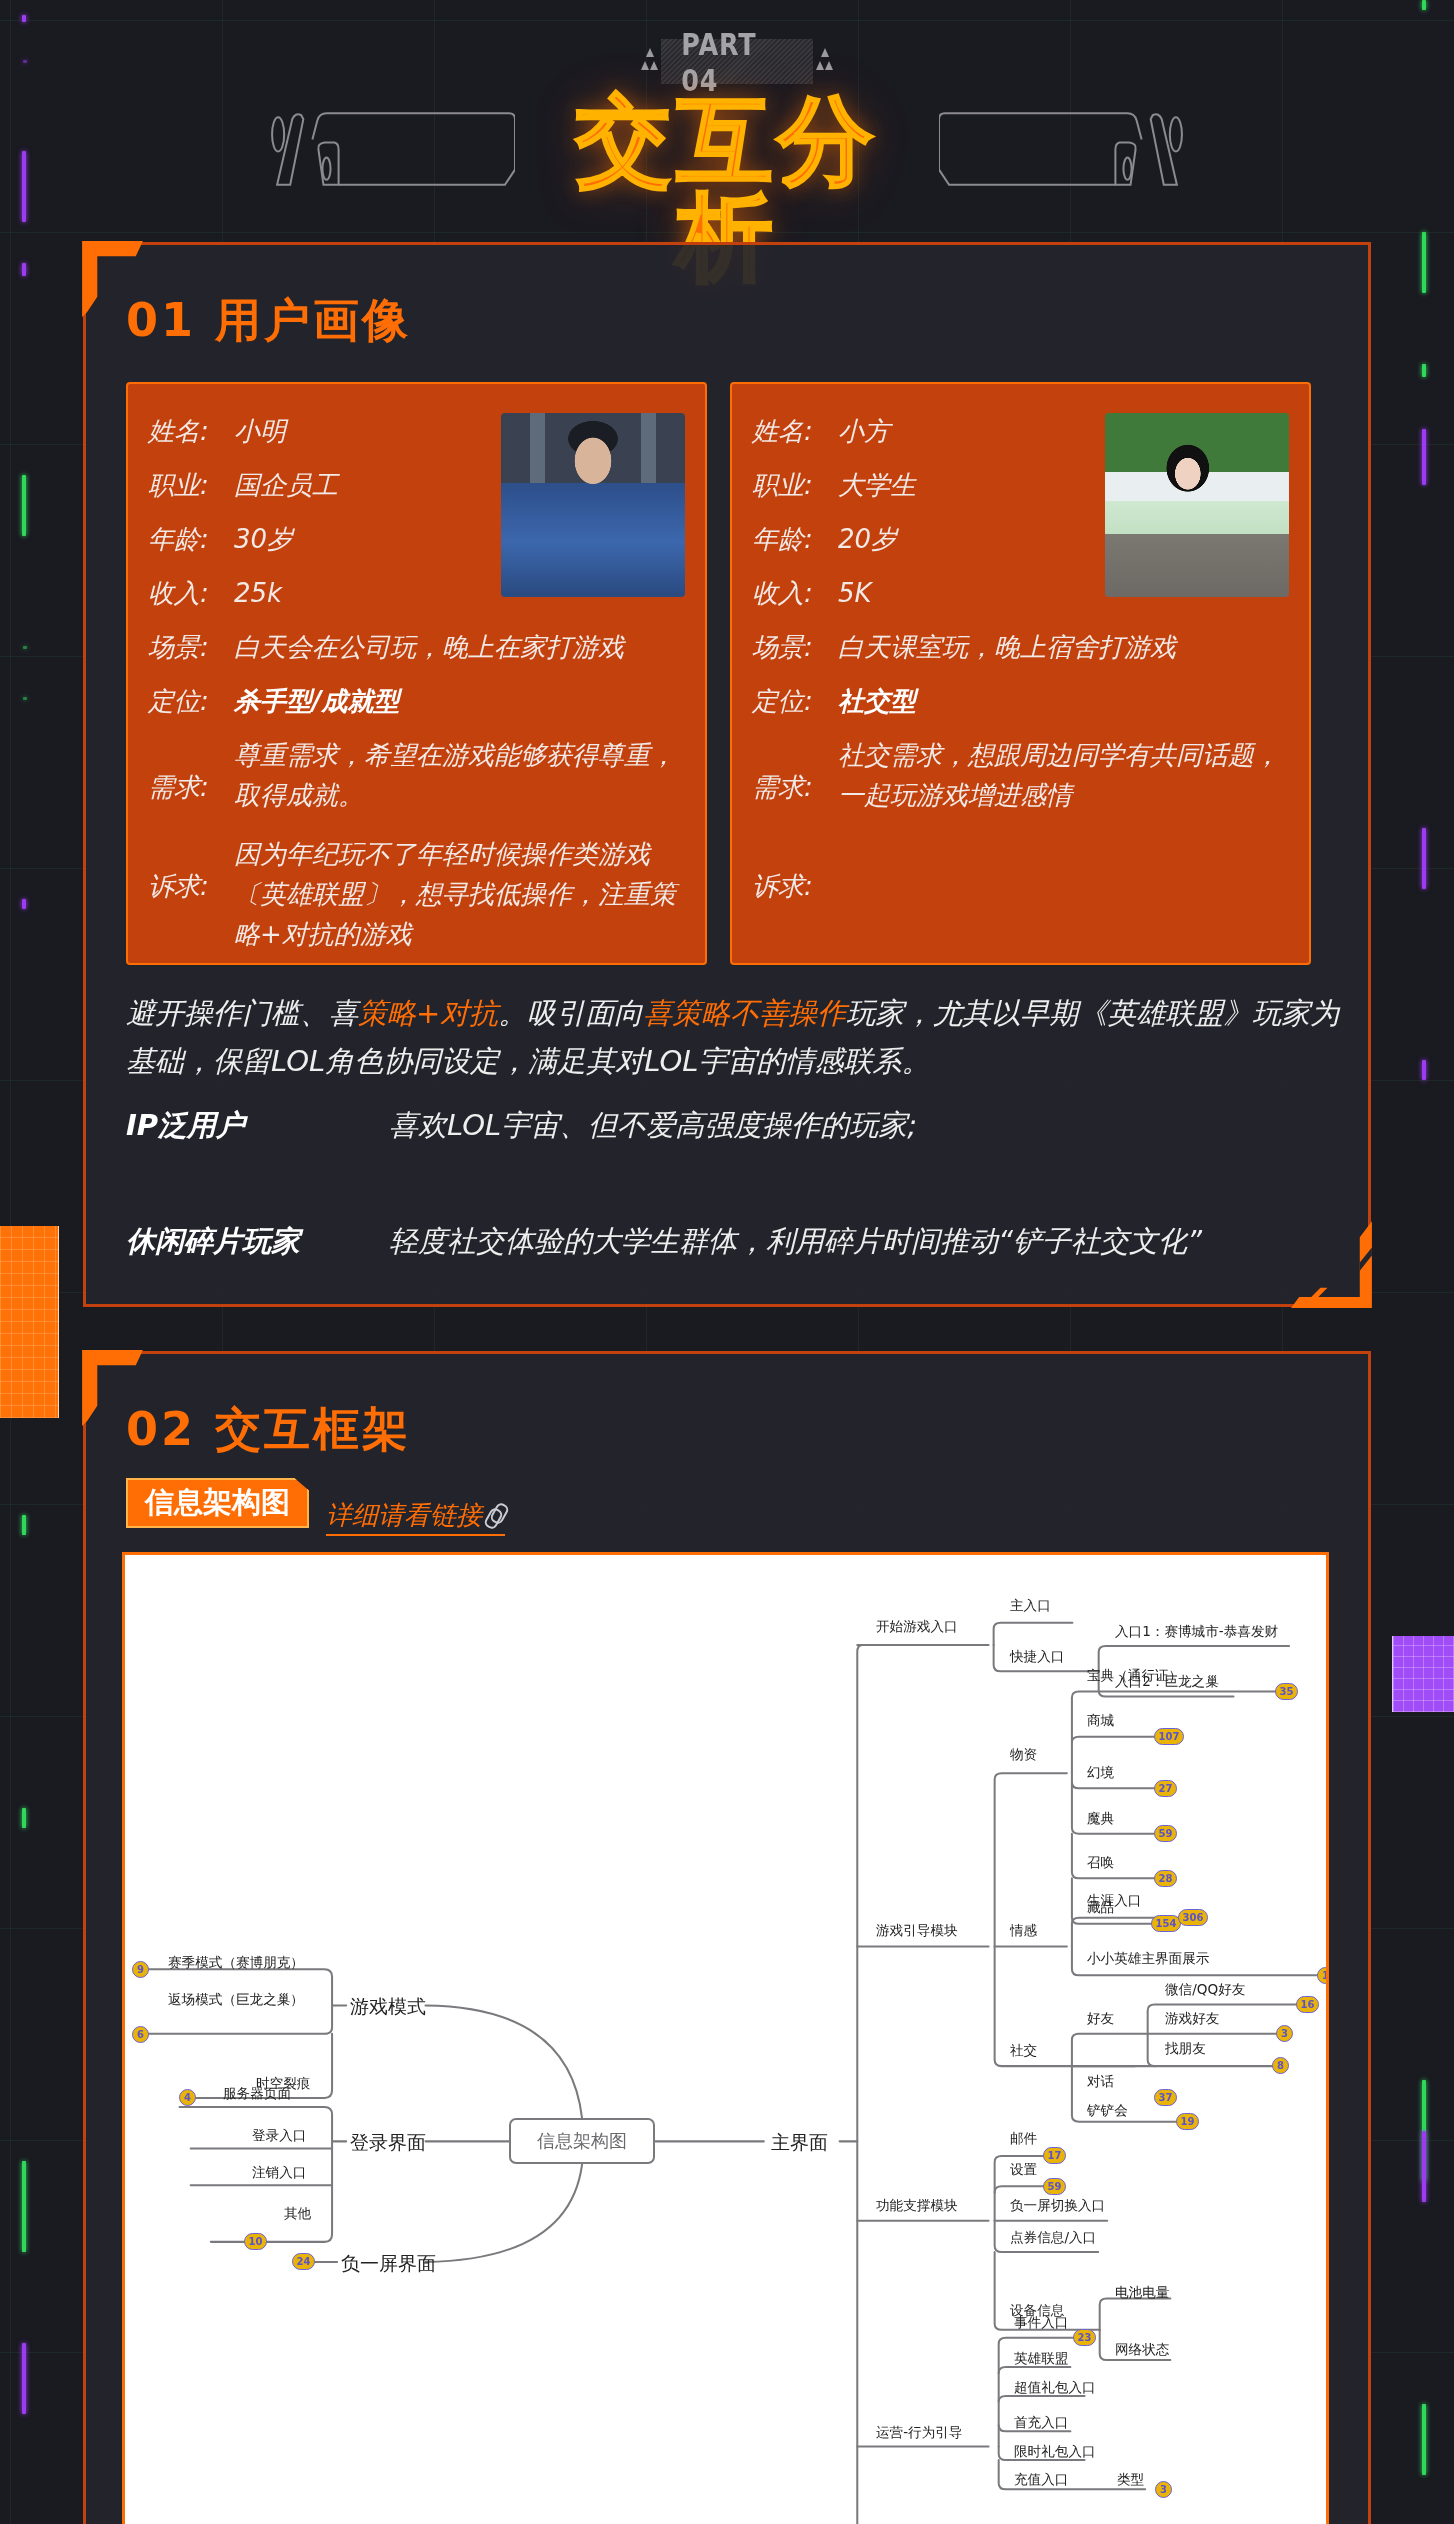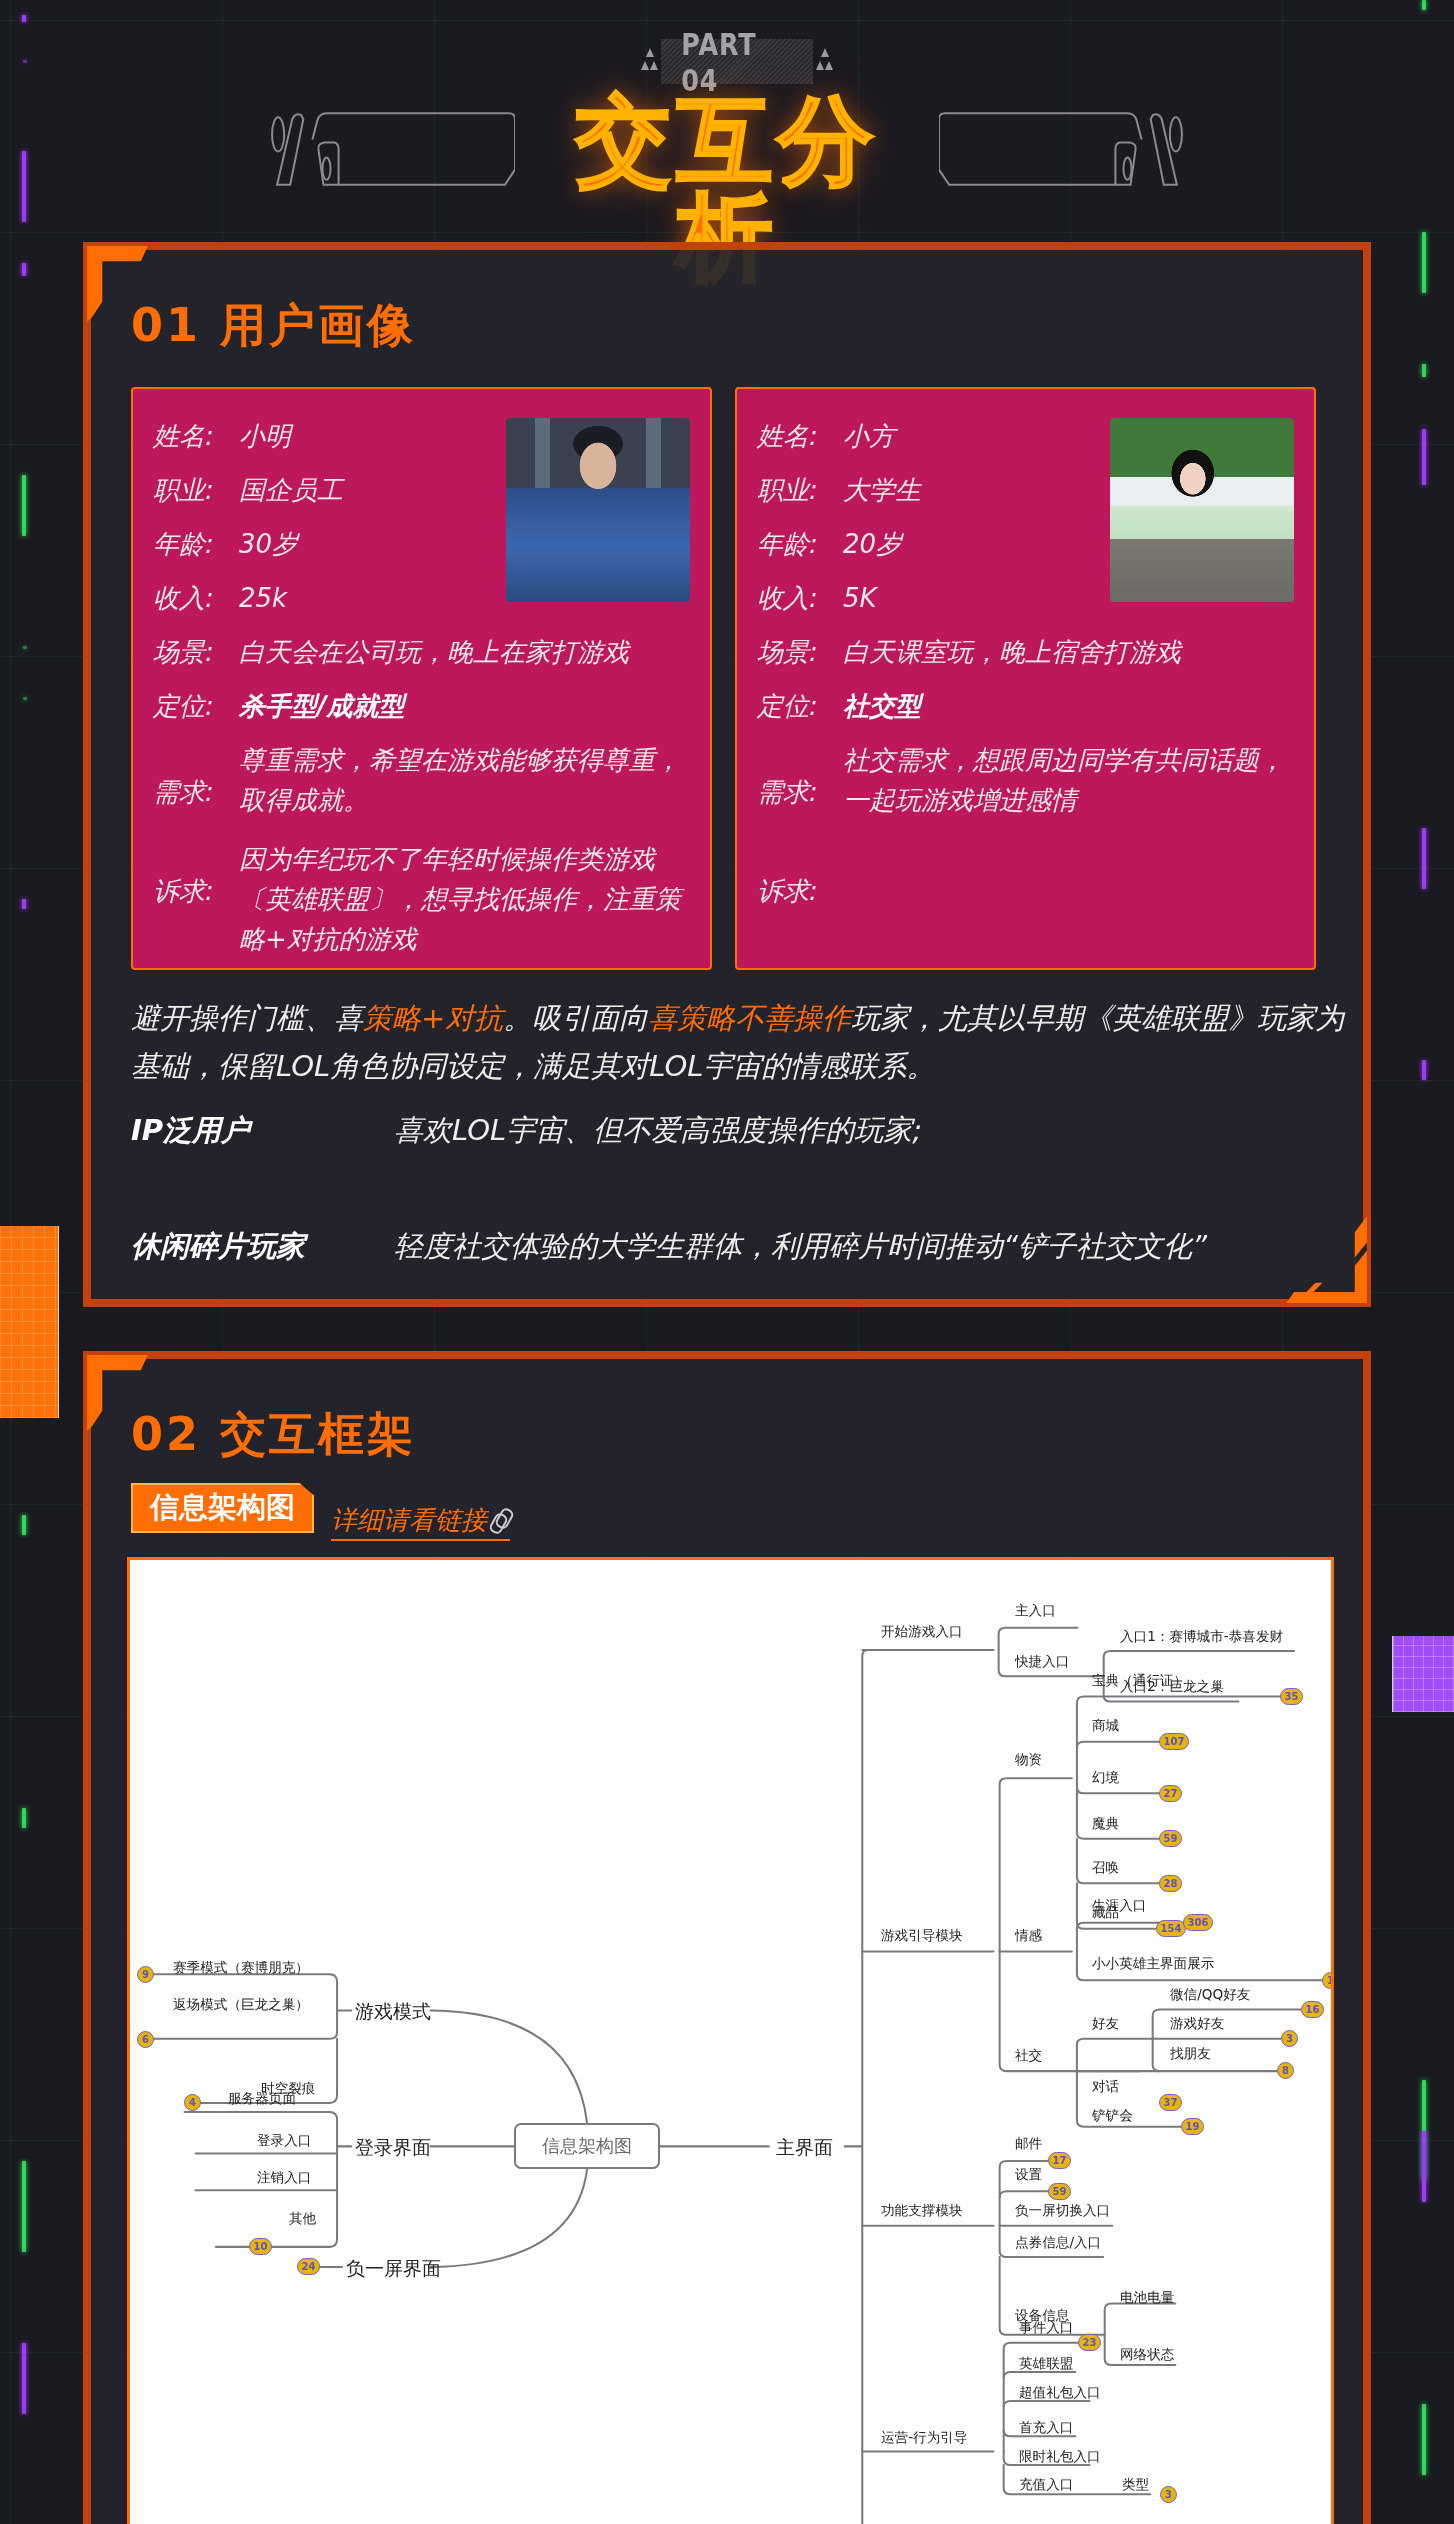--- a/index.html
+++ b/index.html
@@ -46,33 +46,33 @@
     font-family: "DejaVu Sans", sans-serif; font-weight: bold; font-size: 96px; line-height: 1;
     color: #ff6d05; letter-spacing: 5px;
     -webkit-text-stroke: 2.5px #ffb300;
     text-shadow: 0 0 20px rgba(255,110,0,0.55), 0 0 45px rgba(255,110,0,0.35);
   }
   .deco-wing { position: absolute; top: 109px; width: 252px; height: 81px; }
 
   
   .section {
     position: absolute; left: 83px; width: 1288px;
-    border: 8px solid #c2410c; background: rgba(36,36,44,0.92);
+    border: 3px solid #c2410c; background: rgba(36,36,44,0.92);
   }
   .corner-tl { position: absolute; left: -4px; top: -4px; width: 61px; height: 76px; }
   .corner-br { position: absolute; right: -4px; bottom: -4px; width: 81px; height: 101px; }
   .section-title {
     position: absolute; left: 40px; top: 45px;
     font-family: "DejaVu Sans", sans-serif; font-weight: bold; font-size: 46px;
     color: #ff6d05; letter-spacing: 3px;
   }
 
   .persona {
     position: absolute; top: 137px; width: 581px; height: 583px;
-    background: #be185d; border: 2.5px solid #ff6d05; border-radius: 4px;
+    background: #c2410c; border: 2.5px solid #ff6d05; border-radius: 4px;
     padding: 20px 0 0 20px;
   }
   .persona .photo {
     position: absolute; right: 20px; top: 29px; width: 184px; height: 184px; border-radius: 4px; overflow: hidden;
   }
   .photo.man { background:
     radial-gradient(ellipse 30px 38px at 50% 26%, #d8b49a 60%, transparent 62%),
     radial-gradient(ellipse 35px 25px at 50% 14%, #1b1d24 70%, transparent 72%),
     linear-gradient(180deg, transparent 38%, #2d4f8a 38%, #3c67ad 70%, #2a4a80 100%) ,
     linear-gradient(90deg, #3a4150 0 16%, #5d6b7a 16% 24%, #3a4150 24% 76%, #5d6b7a 76% 84%, #3a4150 84%);

